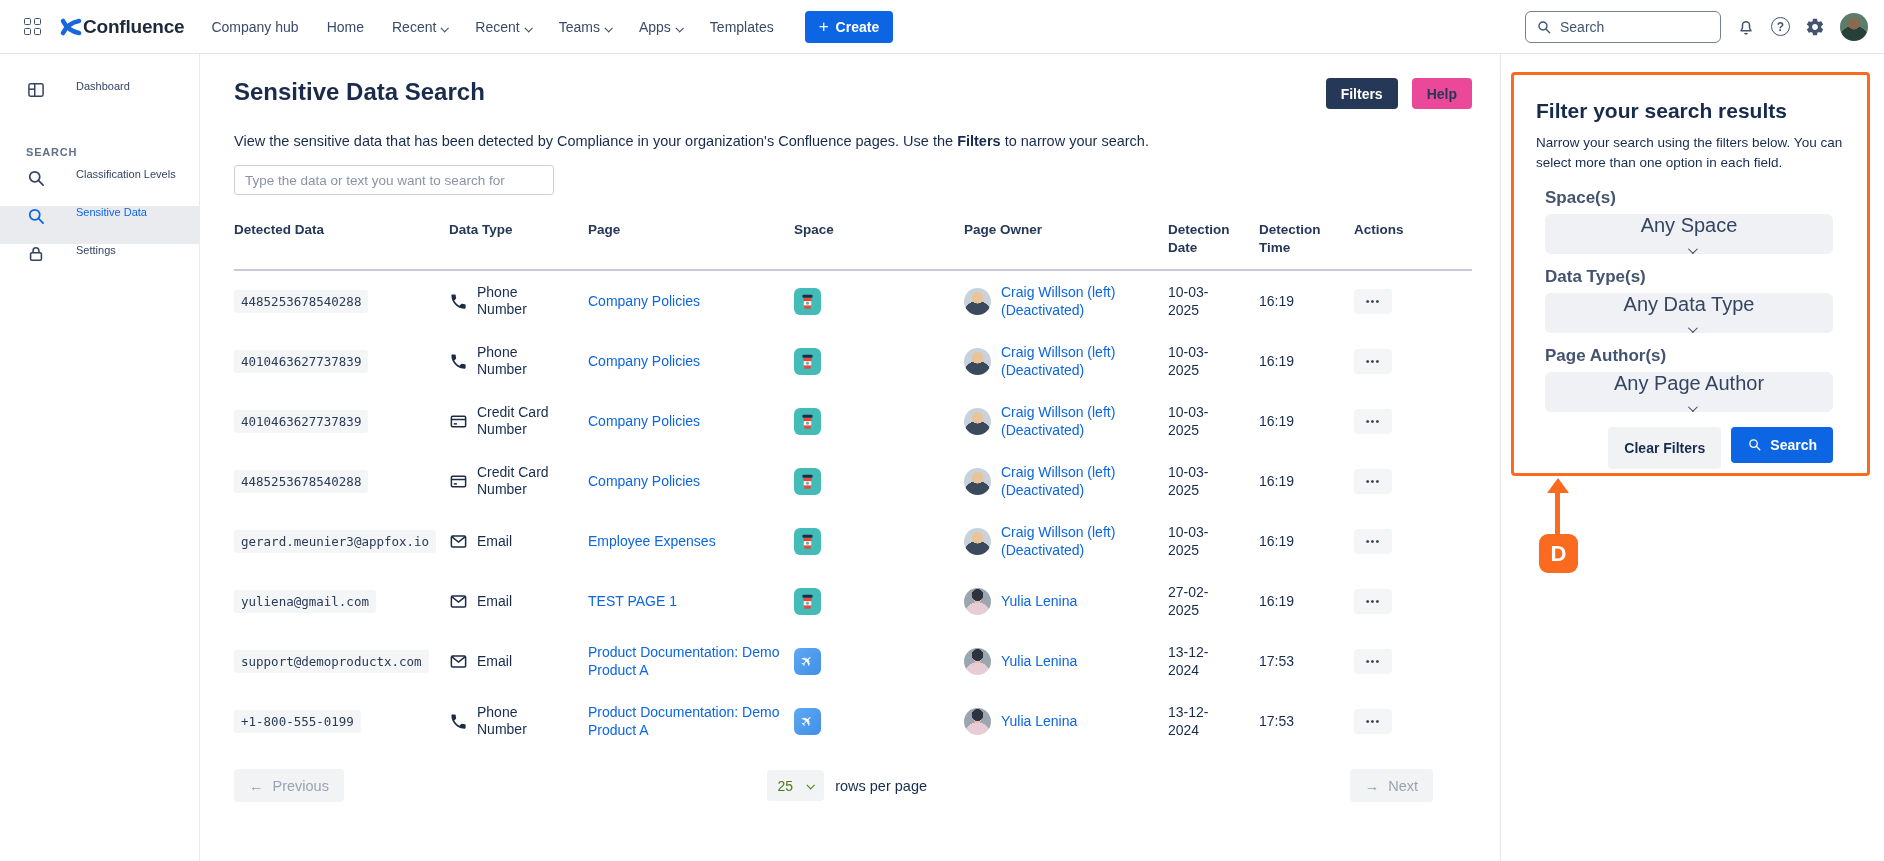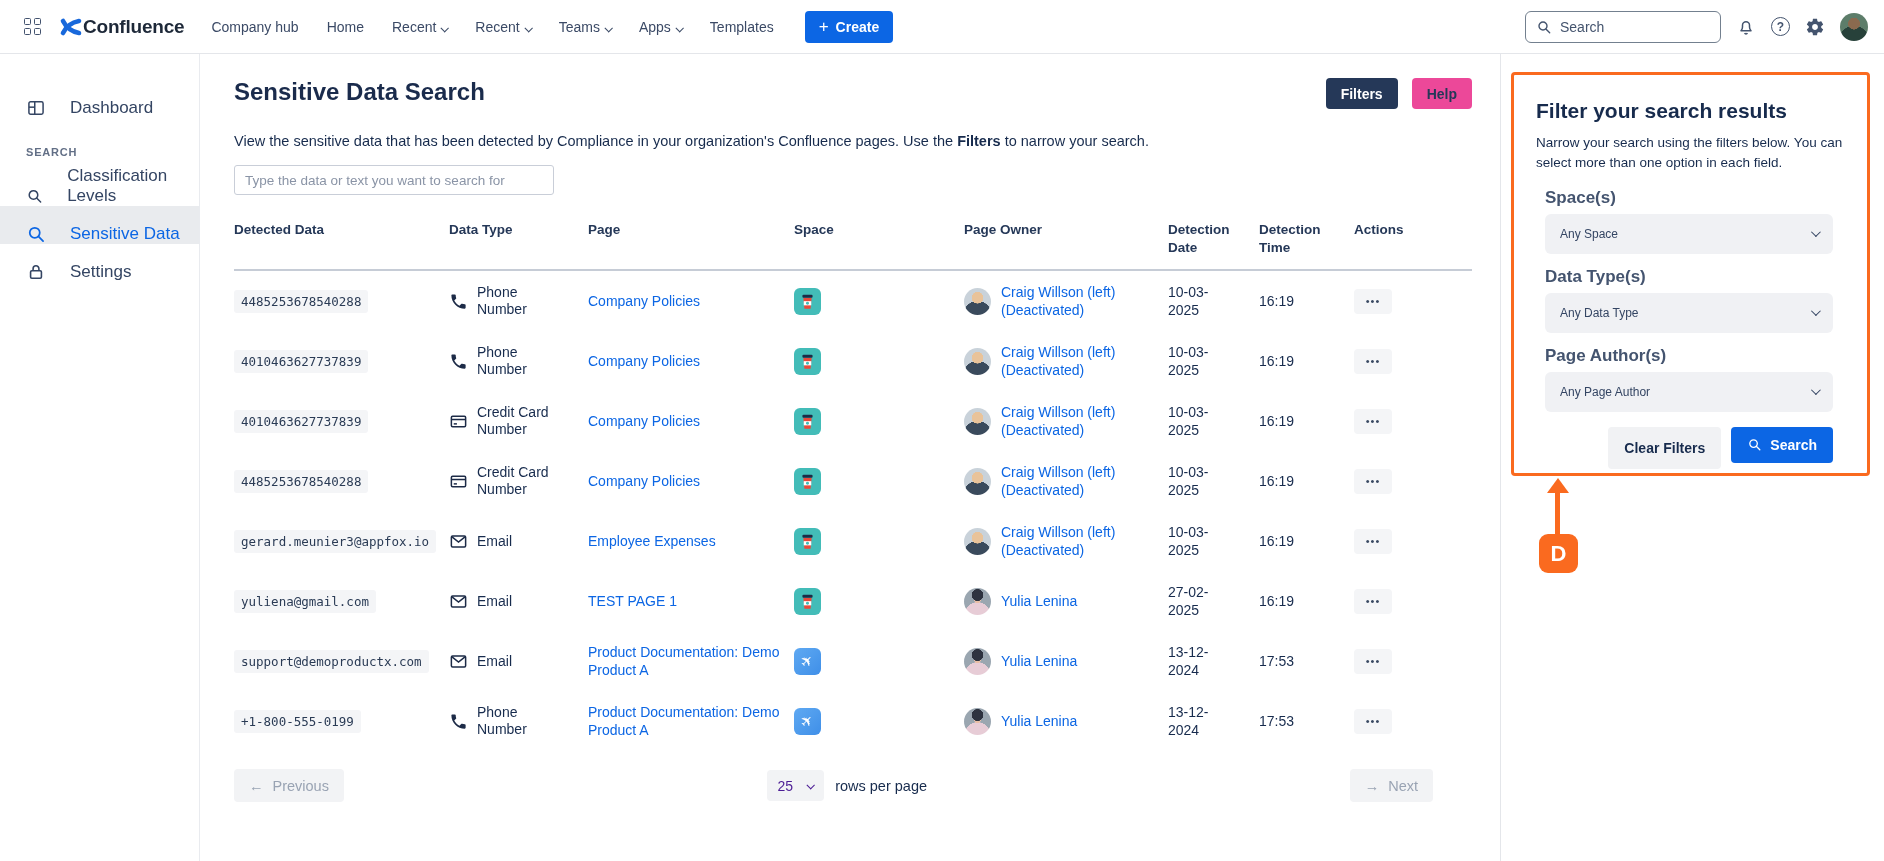--- a/index.html
+++ b/index.html
@@ -40,22 +40,22 @@
                 radial-gradient(circle at 50% 100%, #27413a 0 48%, transparent 49%), #5d7d6a; }
 
   
   .shell { display:flex; height:807px; }
 
   
   .sidebar { width:200px; flex:0 0 200px; border-right:1px solid #E9EBEF; padding-top:26px; }
   .side-logo { display:flex; align-items:center; gap:10px; padding:0 0 34px 26px; }
   .side-logo .key { width:42px; height:42px; }
   .side-logo .word { font-size:20px; color:#253247; letter-spacing:0.2px; }
-  .side-item { display:flex; align-items:flex-end; gap:24px; height:38px; padding:0 0 0 26px;
-    font-size:17px; color:#344563; cursor:pointer; }
+  .side-item { display:flex; align-items:flex-start; gap:30px; height:38px; padding:0 0 0 26px;
+    font-size:11px; color:#344563; cursor:pointer; }
   .side-item .ic { width:20px; height:20px; }
   .side-item.selected { background:#E9EBEE; color:#0C66E4; }
   .side-section { font-size:11px; font-weight:700; letter-spacing:0.8px; color:#626F86;
     padding:28px 0 10px 26px; }
 
   
   .main { flex:1 1 auto; padding:24px 28px 0 34px; min-width:0; }
   .page-head { display:flex; align-items:flex-start; justify-content:space-between; }
   .page-title { font-size:24px; font-weight:700; color:#1A2B4C; }
   .head-actions { display:flex; gap:14px; }
@@ -94,34 +94,34 @@
   .owner-link { max-width:150px; }
   .td.date span { width:58px; line-height:1.35; }
   .actions-btn { background:#F4F5F7; color:#3A4A63; border:none; border-radius:4px;
     width:38px; height:25px; font-size:11px; letter-spacing:1px; cursor:pointer; }
 
   .pagination { display:flex; align-items:center; margin-top:18px; width:1199px; }
   .pg-btn { display:flex; align-items:center; gap:9px; background:#F2F3F5; color:#99A3B3;
     border:none; border-radius:4px; height:33px; padding:0 15px; font-size:14.5px; cursor:pointer; }
   .pg-center { flex:1 1 auto; display:flex; align-items:center; justify-content:center; gap:11px; }
   .pg-select { display:flex; align-items:center; gap:9px; background:#F2F3F5; border-radius:4px;
-    height:31px; padding:0 11px; font-size:14px; color:#4c1d95; cursor:pointer; }
+    height:31px; padding:0 11px; font-size:14px; color:#4d7c0f; cursor:pointer; }
   .pg-label { font-size:14.5px; color:#172B4D; }
 
   
   .right-col { width:384px; flex:0 0 384px; border-left:1px solid #E4E6EA; position:relative; }
   .filter-panel { margin:18px 14px 0 10px; height:404px; border:3px solid #FA6A1F; border-radius:4px;
     background:#fff; padding:24px 24px 0 22px; }
   .fp-title { font-size:21px; font-weight:700; color:#172B4D; }
   .fp-desc { font-size:13.5px; line-height:1.5; color:#172B4D; margin-top:10px; }
   .fp-fields { margin-top:14px; padding:0 10px 0 9px; }
   .fp-label { font-size:17px; font-weight:700; color:#44546F; margin-bottom:6px; }
   .fp-select { height:40px; background:#F0F1F4; border-radius:6px; display:flex; align-items:center;
-    justify-content:space-between; padding:0 15px; font-size:12px; color:#344563;
-    margin-bottom:13px; cursor:pointer; }
+    justify-content:space-between; padding:0 15px; font-size:20px; color:#344563;
+    margin-bottom:13px; cursor:pointer;flex-direction:column; }
   .fp-select .chev { width:7px; height:7px; color:#344563; transform:rotate(45deg) translateY(-2px); }
   .fp-buttons { display:flex; justify-content:flex-end; gap:10px; margin-top:15px; padding-right:10px; }
   .btn-clear { background:#F1F2F4; color:#172B4D; border:none; border-radius:4px; height:42px;
     padding:0 16px; font-size:14px; font-weight:600; cursor:pointer; }
   .btn-search { display:flex; align-items:center; gap:8px; background:#0C66E4; color:#fff; border:none;
     border-radius:4px; height:36px; padding:0 16px; font-size:14px; font-weight:700; cursor:pointer; }
   .btn-search .ic { width:15px; height:15px; }
 
   .arrow-head { position:absolute; top:424px; left:46px; width:0; height:0;
     border-left:11px solid transparent; border-right:11px solid transparent;

